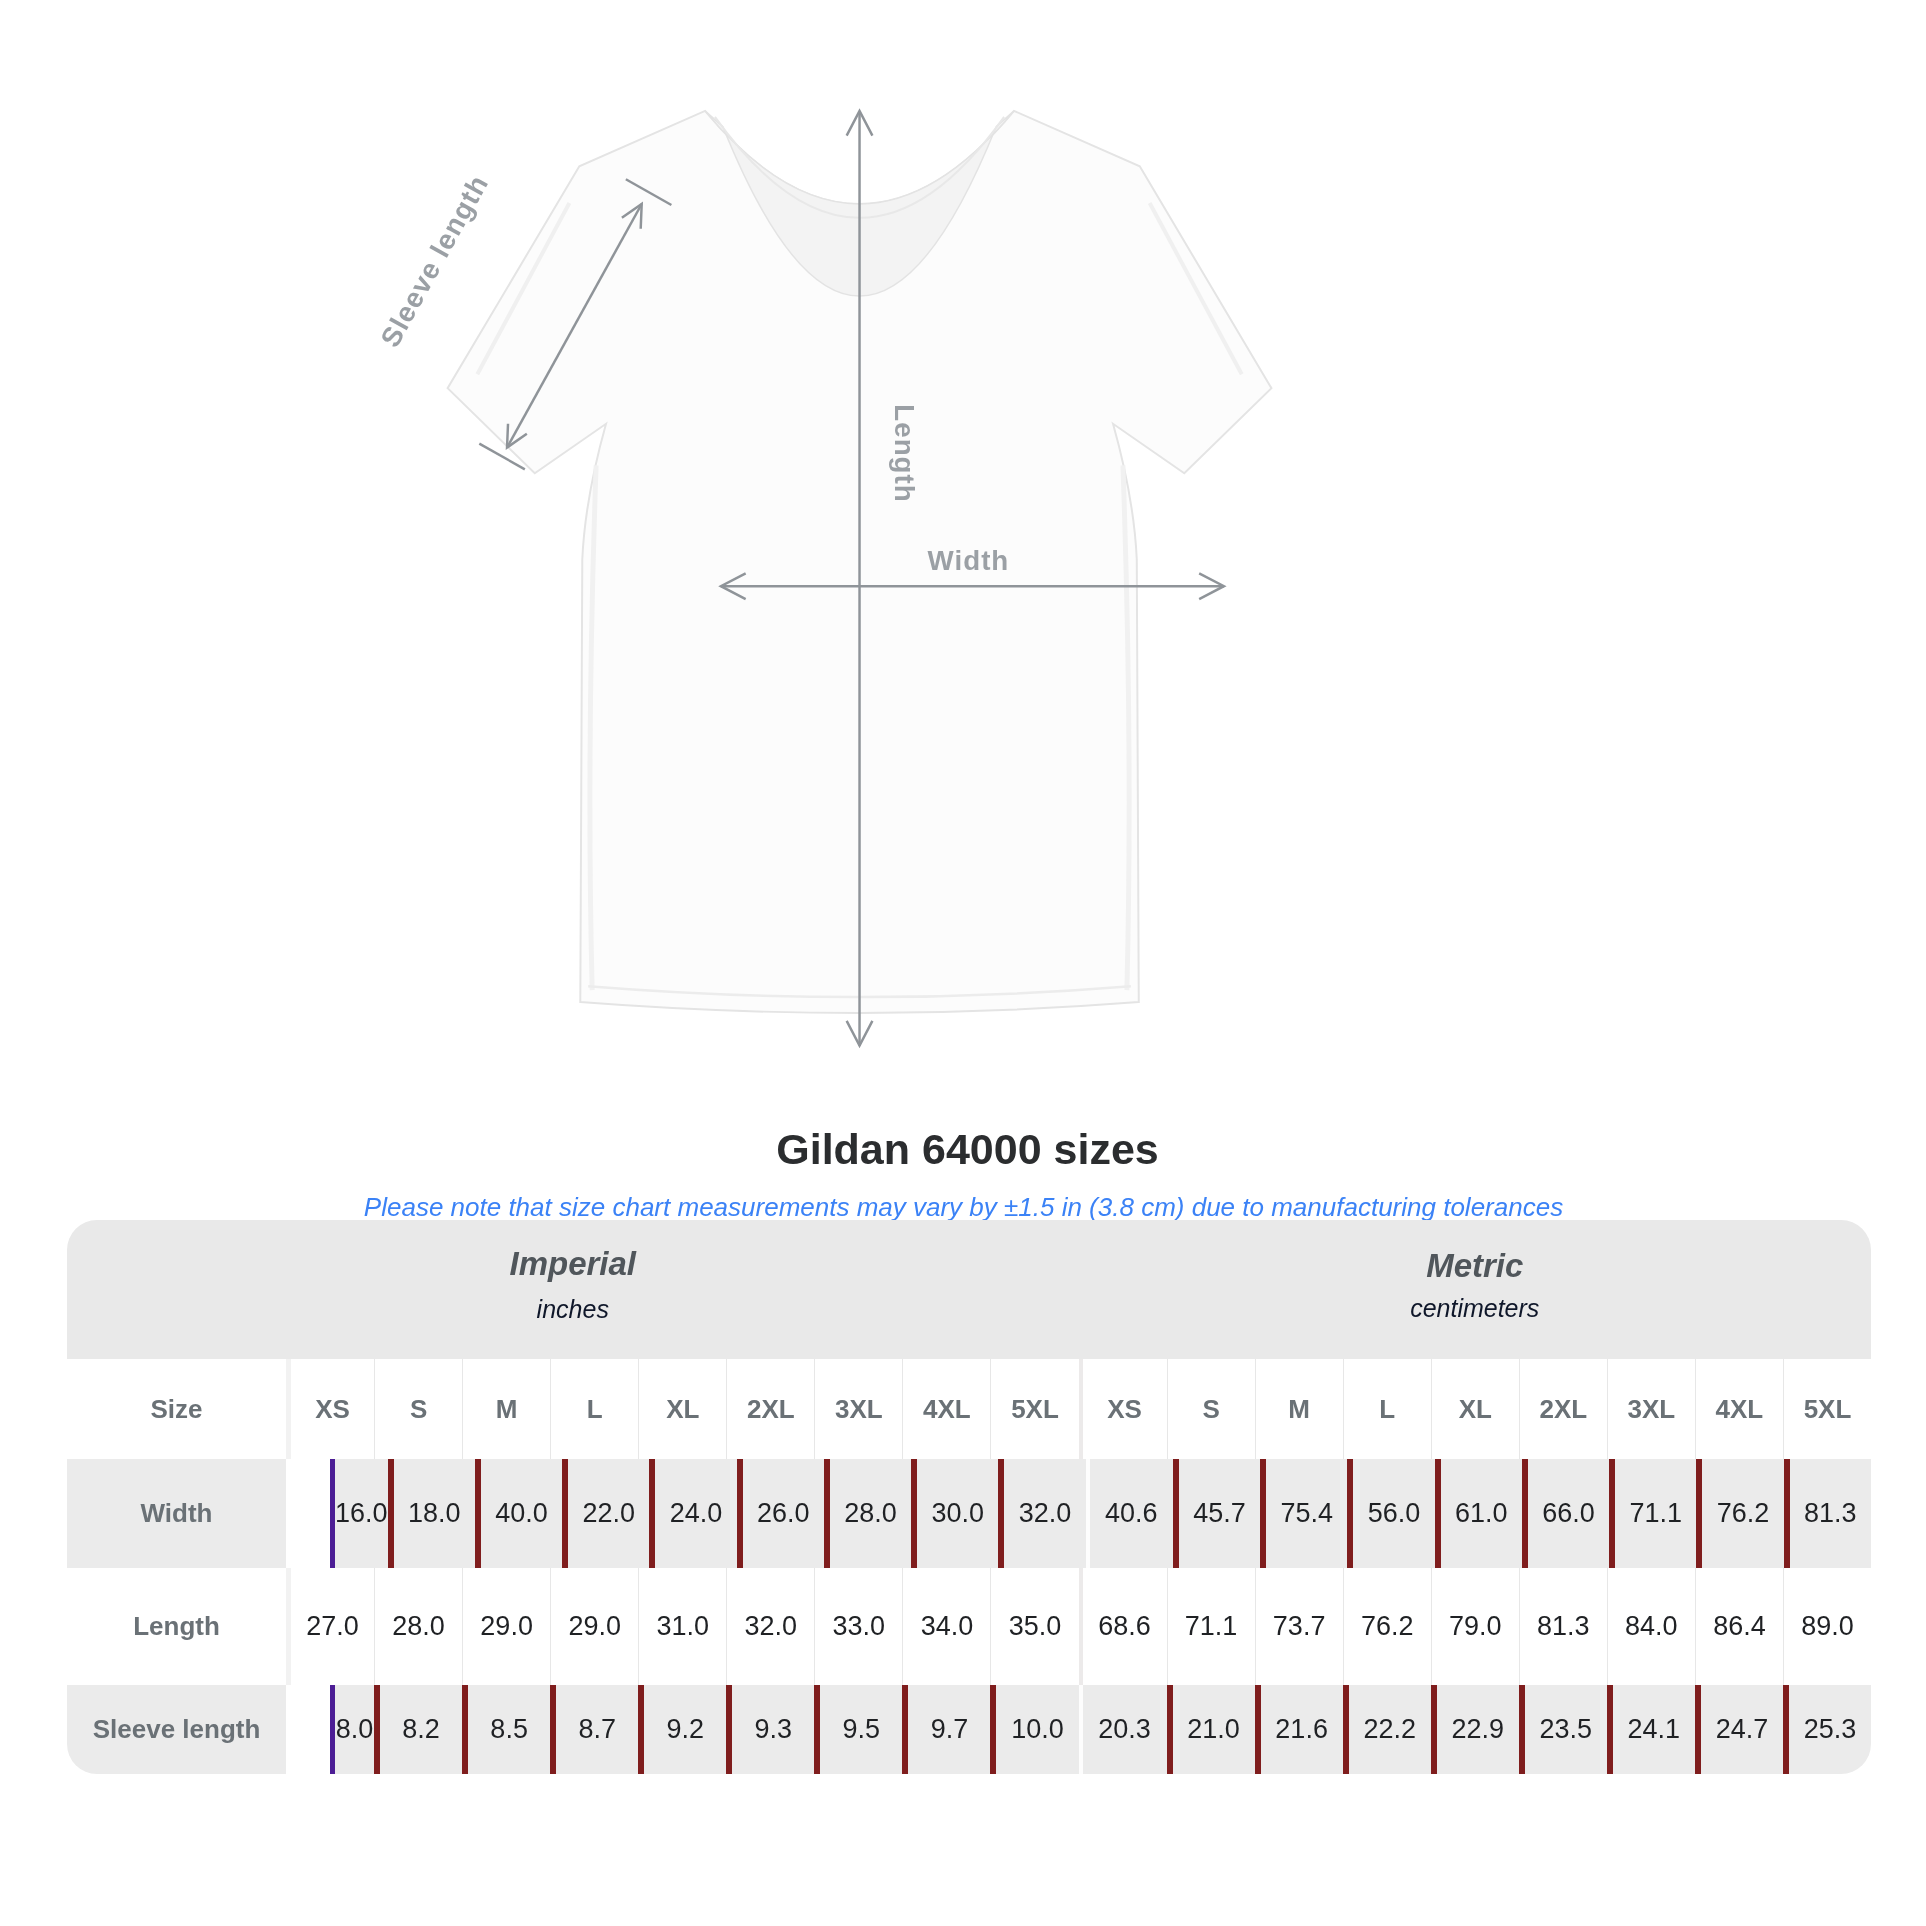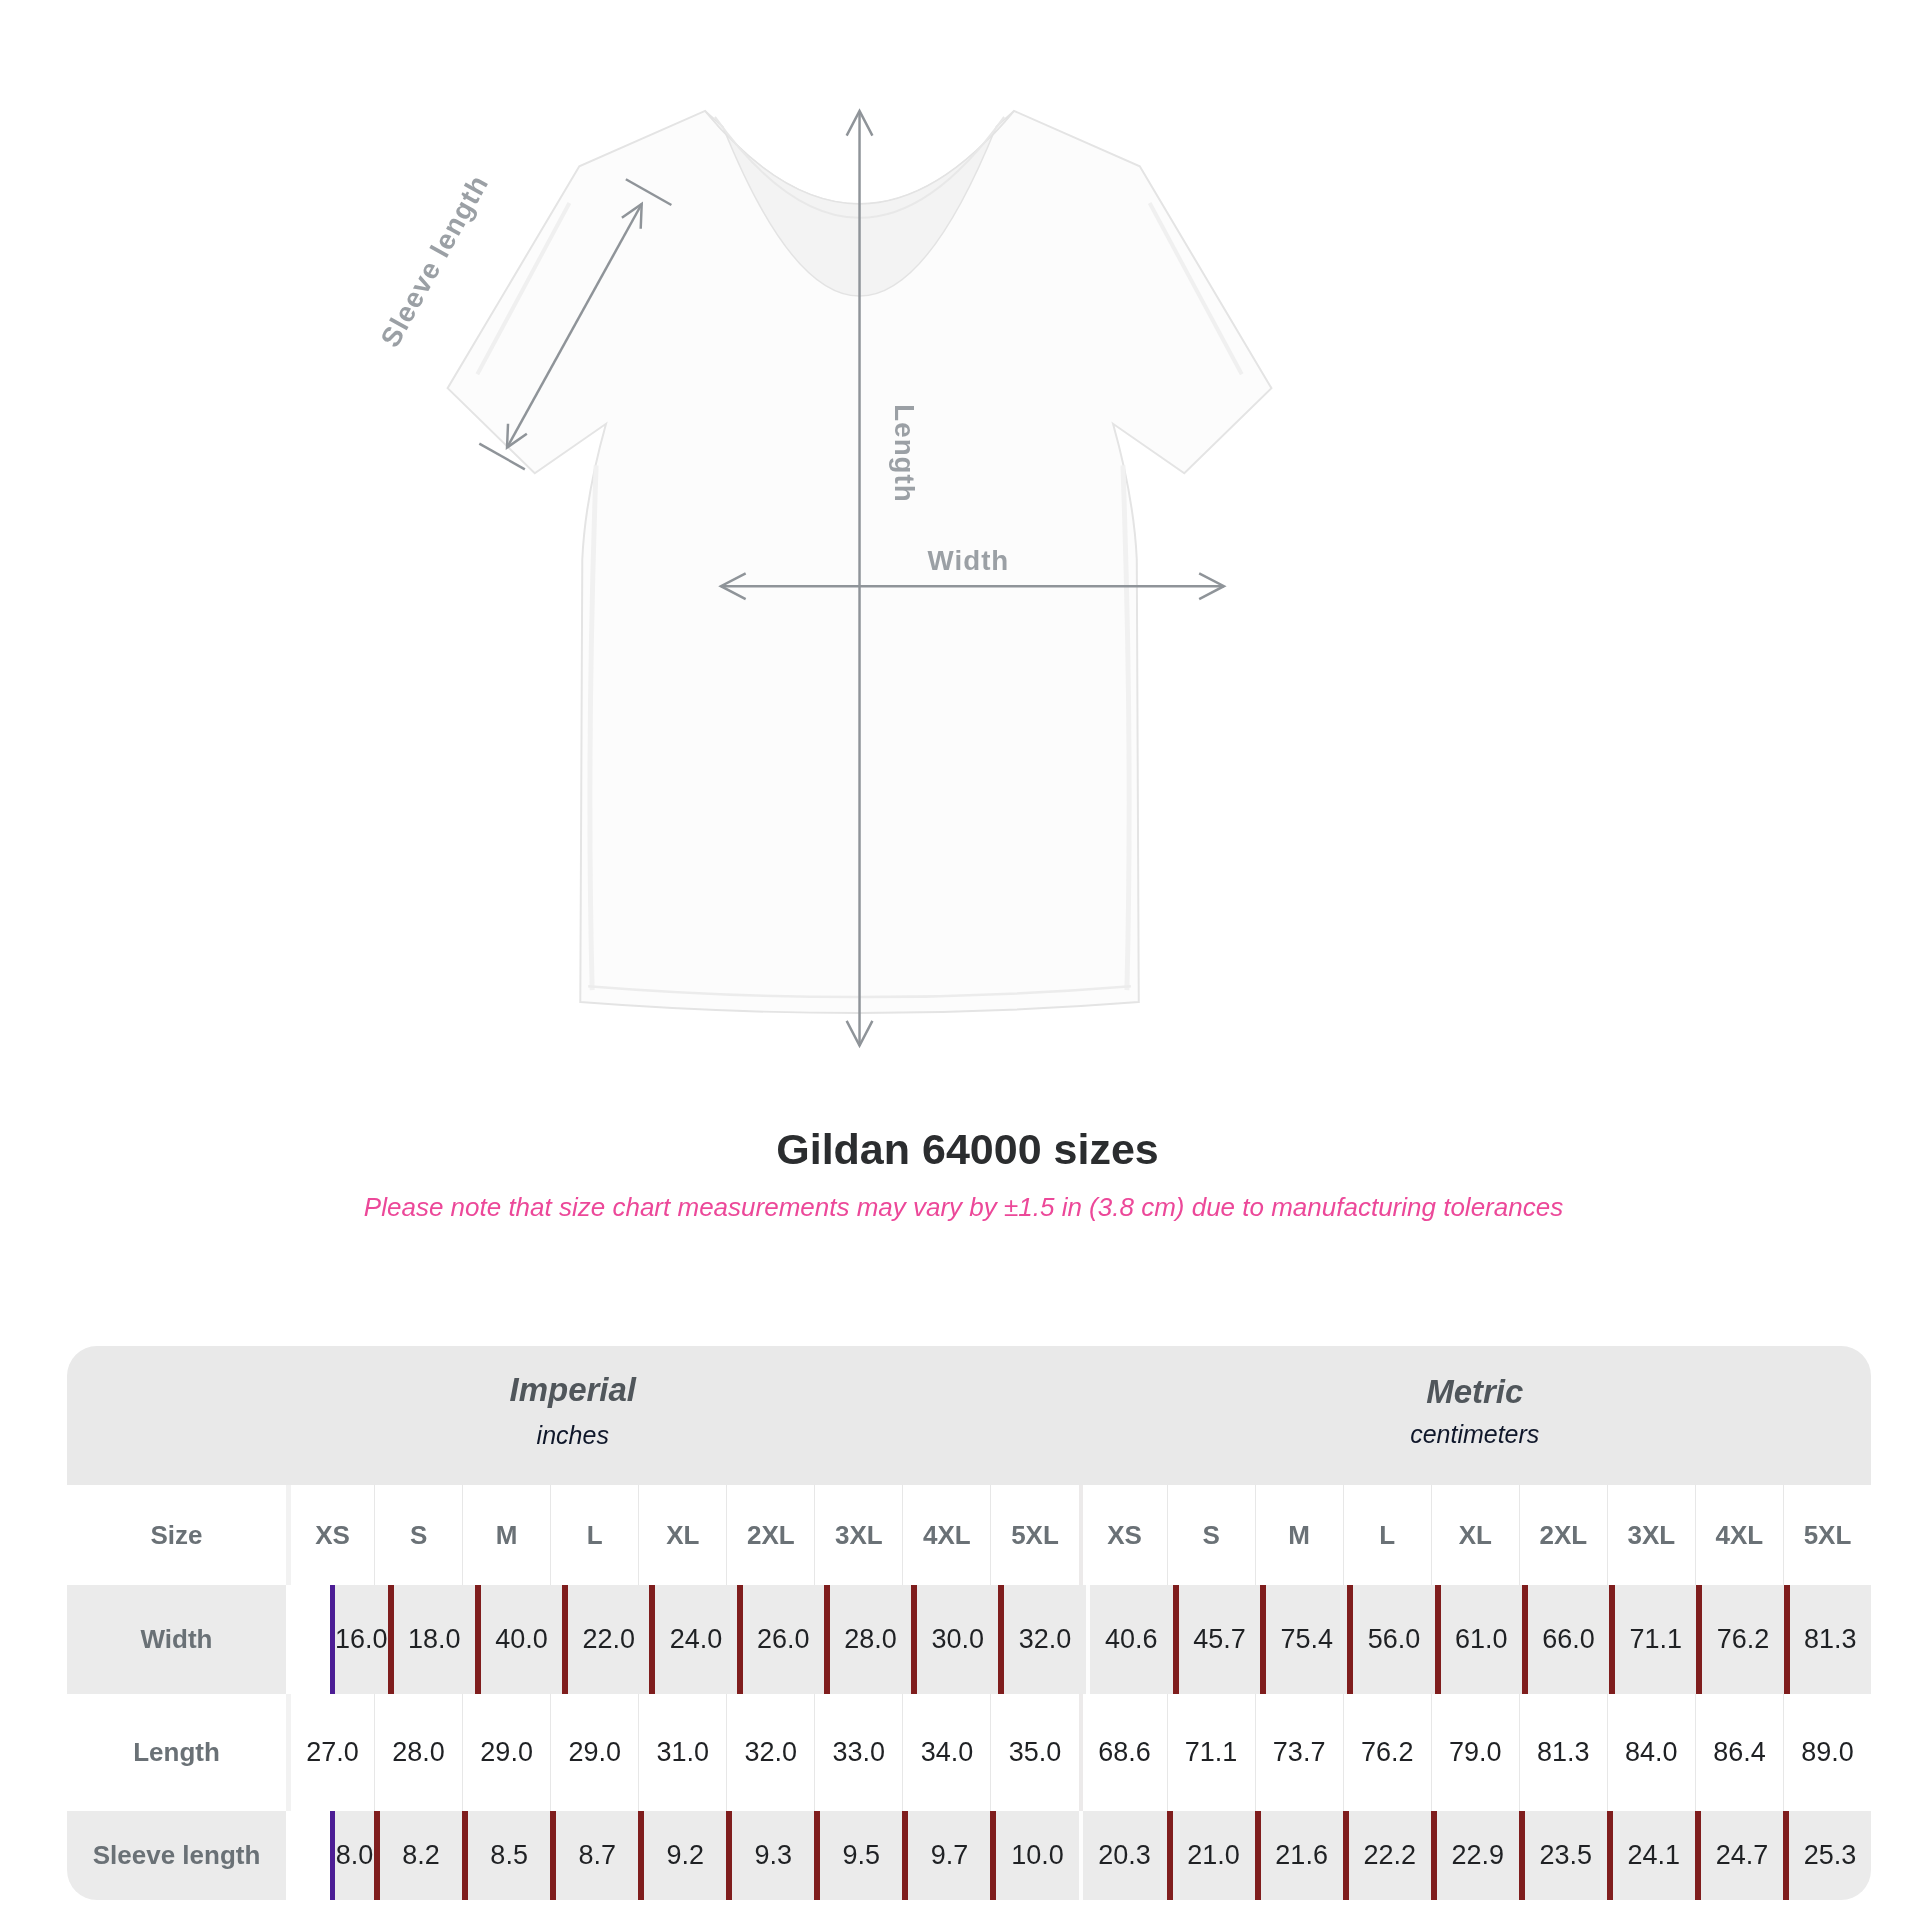--- a/index.html
+++ b/index.html
@@ -7,24 +7,24 @@
     position:relative;width:1927px;height:1927px;background:#ffffff;overflow:hidden;
     font-family:"Liberation Sans","DejaVu Sans",sans-serif;
   }
   
   .diagram{position:absolute;left:0;top:0;width:1927px;height:1109px;}
   .dim-label{font-size:28px;font-weight:bold;fill:#9ba0a5;letter-spacing:1px;}
   
   .title-wrap{position:absolute;left:4px;top:1125px;width:100%;text-align:center;}
   .page-title{font-size:43px;font-weight:bold;color:#2b2d2f;margin:0;}
   .page-note{position:absolute;left:0;top:1192px;width:100%;text-align:center;
-    font-size:26px;font-style:italic;color:#ec4899;}
+    font-size:26px;font-style:italic;color:#3b82f6;}
   
   .size-table{
-    position:absolute;left:67px;top:1346px;width:1804px;
+    position:absolute;left:67px;top:1220px;width:1804px;
     border-radius:30px;overflow:hidden;background:#ffffff;
   }
   .tband{height:139px;background:#e9e9e9;display:grid;grid-template-columns:219px repeat(18,1fr);}
   .tgroup{display:flex;flex-direction:column;align-items:center;justify-content:center;gap:12px;padding-bottom:10px;}
   .tgroup.imp{grid-column:1 / span 10;}
   .tgroup.met{grid-column:11 / span 9;gap:9px;}
   .group-label{font-size:33px;font-weight:bold;font-style:italic;color:#50565b;}
   .group-unit{font-size:25px;font-style:italic;color:#0f172a;}
   .trow{display:grid;grid-template-columns:219px repeat(18,1fr);}
   .row-h{height:100px;}

